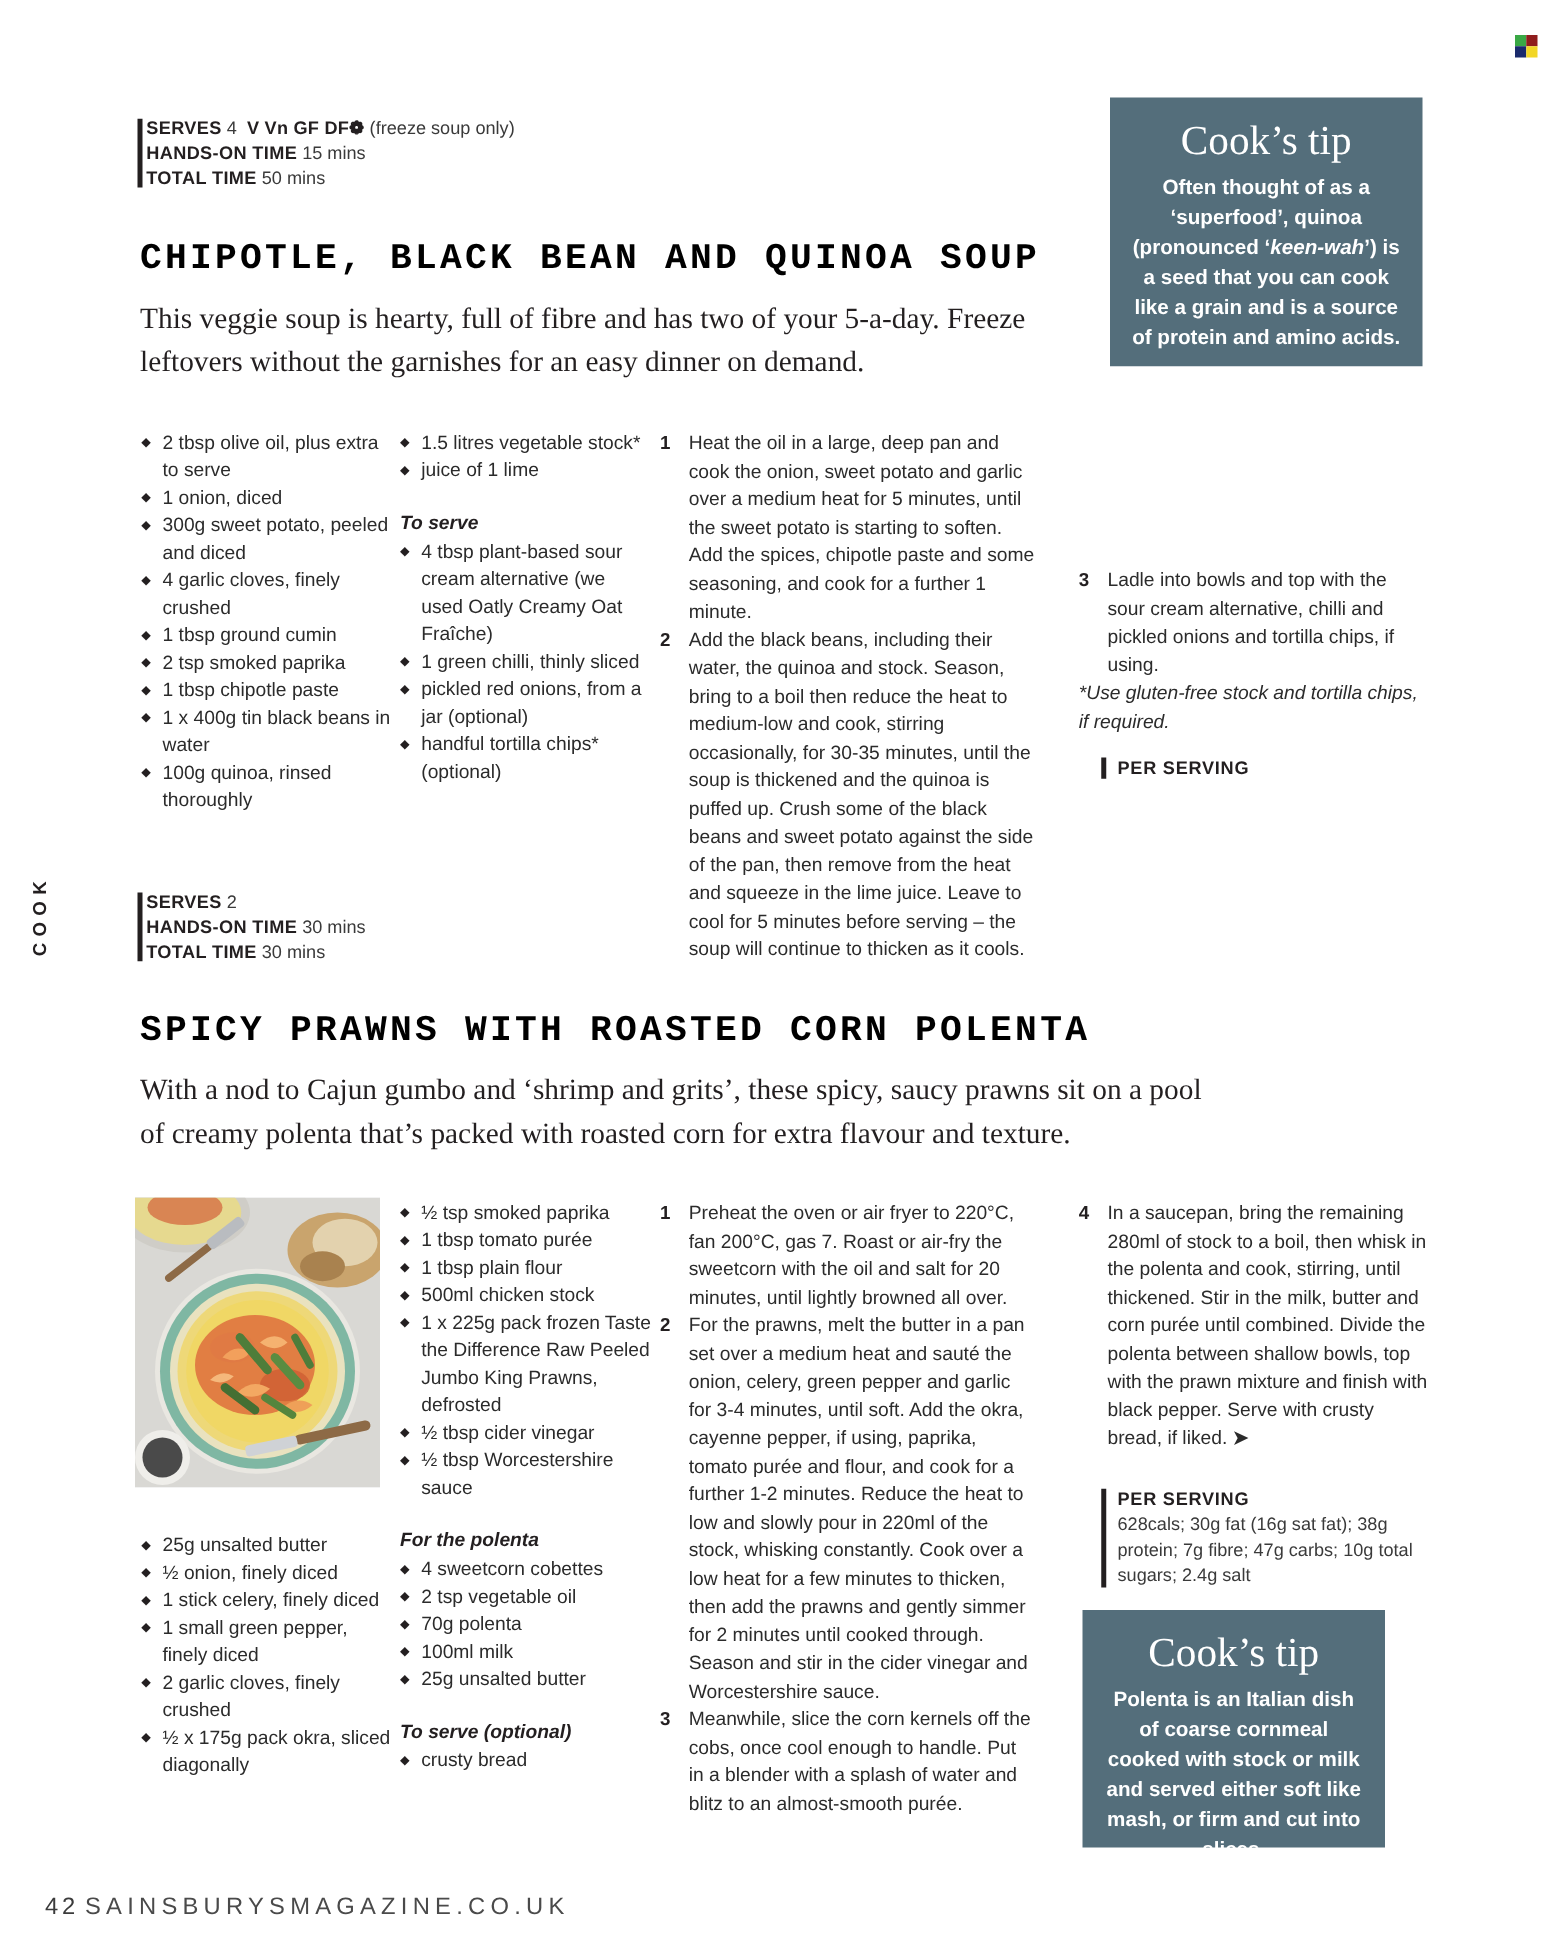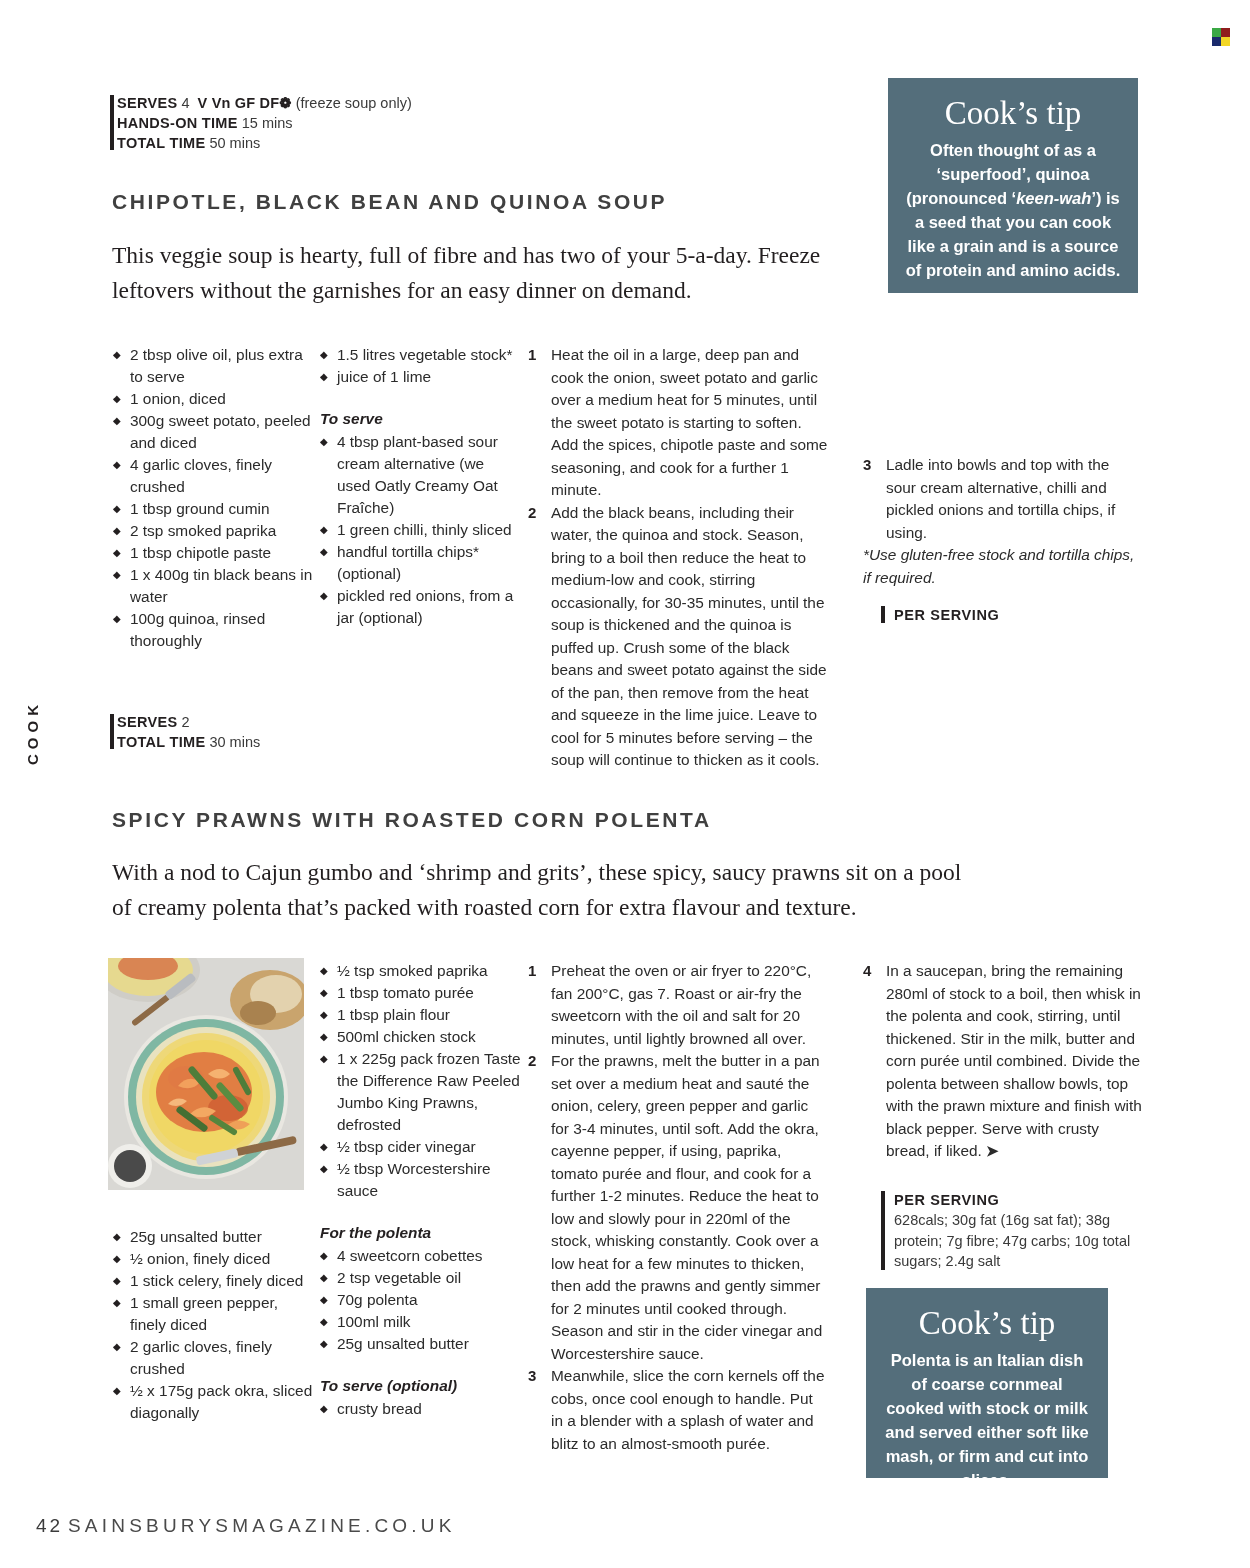--- a/index.html
+++ b/index.html
@@ -32,22 +32,22 @@
     content:""; position:absolute; left:0; top:2px; bottom:3px;
     width:4px; background:#231f20;
   }
   .meta .line { font-size:14.5px; line-height:20px; color:#3a3a3a; white-space:nowrap; }
   .meta .line b { font-weight:700; color:#231f20; letter-spacing:.3px; }
   .meta .tags { font-weight:700; color:#231f20; letter-spacing:.2px; }
 
   
   .recipe-title {
     position:absolute;
-    font-size:21px; font-weight:700; letter-spacing:2.6px;
-    color:#404040; white-space:nowrap;
+    font-size:29px; font-weight:700; letter-spacing:2.6px;
+    color:#000000; white-space:nowrap;font-family:Liberation Mono, monospace;
   }
   .recipe-intro {
     position:absolute;
     font-family:"Liberation Serif", serif;
     font-size:23.5px; line-height:35px; color:#231f20;
   }
 
   
   .col { position:absolute; font-size:15.4px; line-height:22px; color:#2b2b2b; }
   .ing { position:relative; padding-left:17px; margin-bottom:0px; }
@@ -145,22 +145,22 @@
     <div class="ing">1 x 400g tin black beans in water</div>
     <div class="ing">100g quinoa, rinsed thoroughly</div>
   </div>
 
   <div class="col" style="left:320px; top:344px; width:200px;">
     <div class="ing">1.5 litres vegetable stock*</div>
     <div class="ing">juice of 1 lime</div>
     <div class="subhead">To serve</div>
     <div class="ing">4 tbsp plant-based sour cream alternative (we used Oatly Creamy Oat Fraîche)</div>
     <div class="ing">1 green chilli, thinly sliced</div>
+    <div class="ing">pickled red onions, from a jar (optional)</div>
     <div class="ing">handful tortilla chips* (optional)</div>
-    <div class="ing">pickled red onions, from a jar (optional)</div>
   </div>
 
   <div class="col" style="left:528px; top:344px; width:300px;">
     <div class="step">
       <span class="num">1</span>
       <span>Heat the oil in a large, deep pan and cook the onion, sweet potato and garlic over a medium heat for 5 minutes, until the sweet potato is starting to soften. Add the spices, chipotle paste and some seasoning, and cook for a further 1 minute.</span>
     </div>
     <div class="step">
       <span class="num">2</span>
       <span>Add the black beans, including their water, the quinoa and stock. Season, bring to a boil then reduce the heat to medium-low and cook, stirring occasionally, for 30-35 minutes, until the soup is thickened and the quinoa is puffed up. Crush some of the black beans and sweet potato against the side of the pan, then remove from the heat and squeeze in the lime juice. Leave to cool for 5 minutes before serving – the soup will continue to thicken as it cools.</span>
@@ -177,20 +177,24 @@
   </div>
 
   <div class="nutrition" style="left:863px; top:605px; width:250px;">
     <div class="hd">PER SERVING</div>
   </div>
 
   <div class="meta" style="left:110px; top:712px; width:400px;">
     <div class="line">
       <b>SERVES</b>
       <span>2</span>
+    </div>
+    <div class="line">
+      <b>HANDS-ON TIME</b>
+      <span>30 mins</span>
     </div>
     <div class="line">
       <b>TOTAL TIME</b>
       <span>30 mins</span>
     </div>
   </div>
 
   <div class="recipe-title" style="left:112px; top:808px;">SPICY PRAWNS WITH ROASTED CORN POLENTA</div>
 
   <div class="recipe-intro" style="left:112px; top:855px; width:870px;">With a nod to Cajun gumbo and ‘shrimp and grits’, these spicy, saucy prawns sit on a pool of creamy polenta that’s packed with roasted corn for extra flavour and texture.</div>

